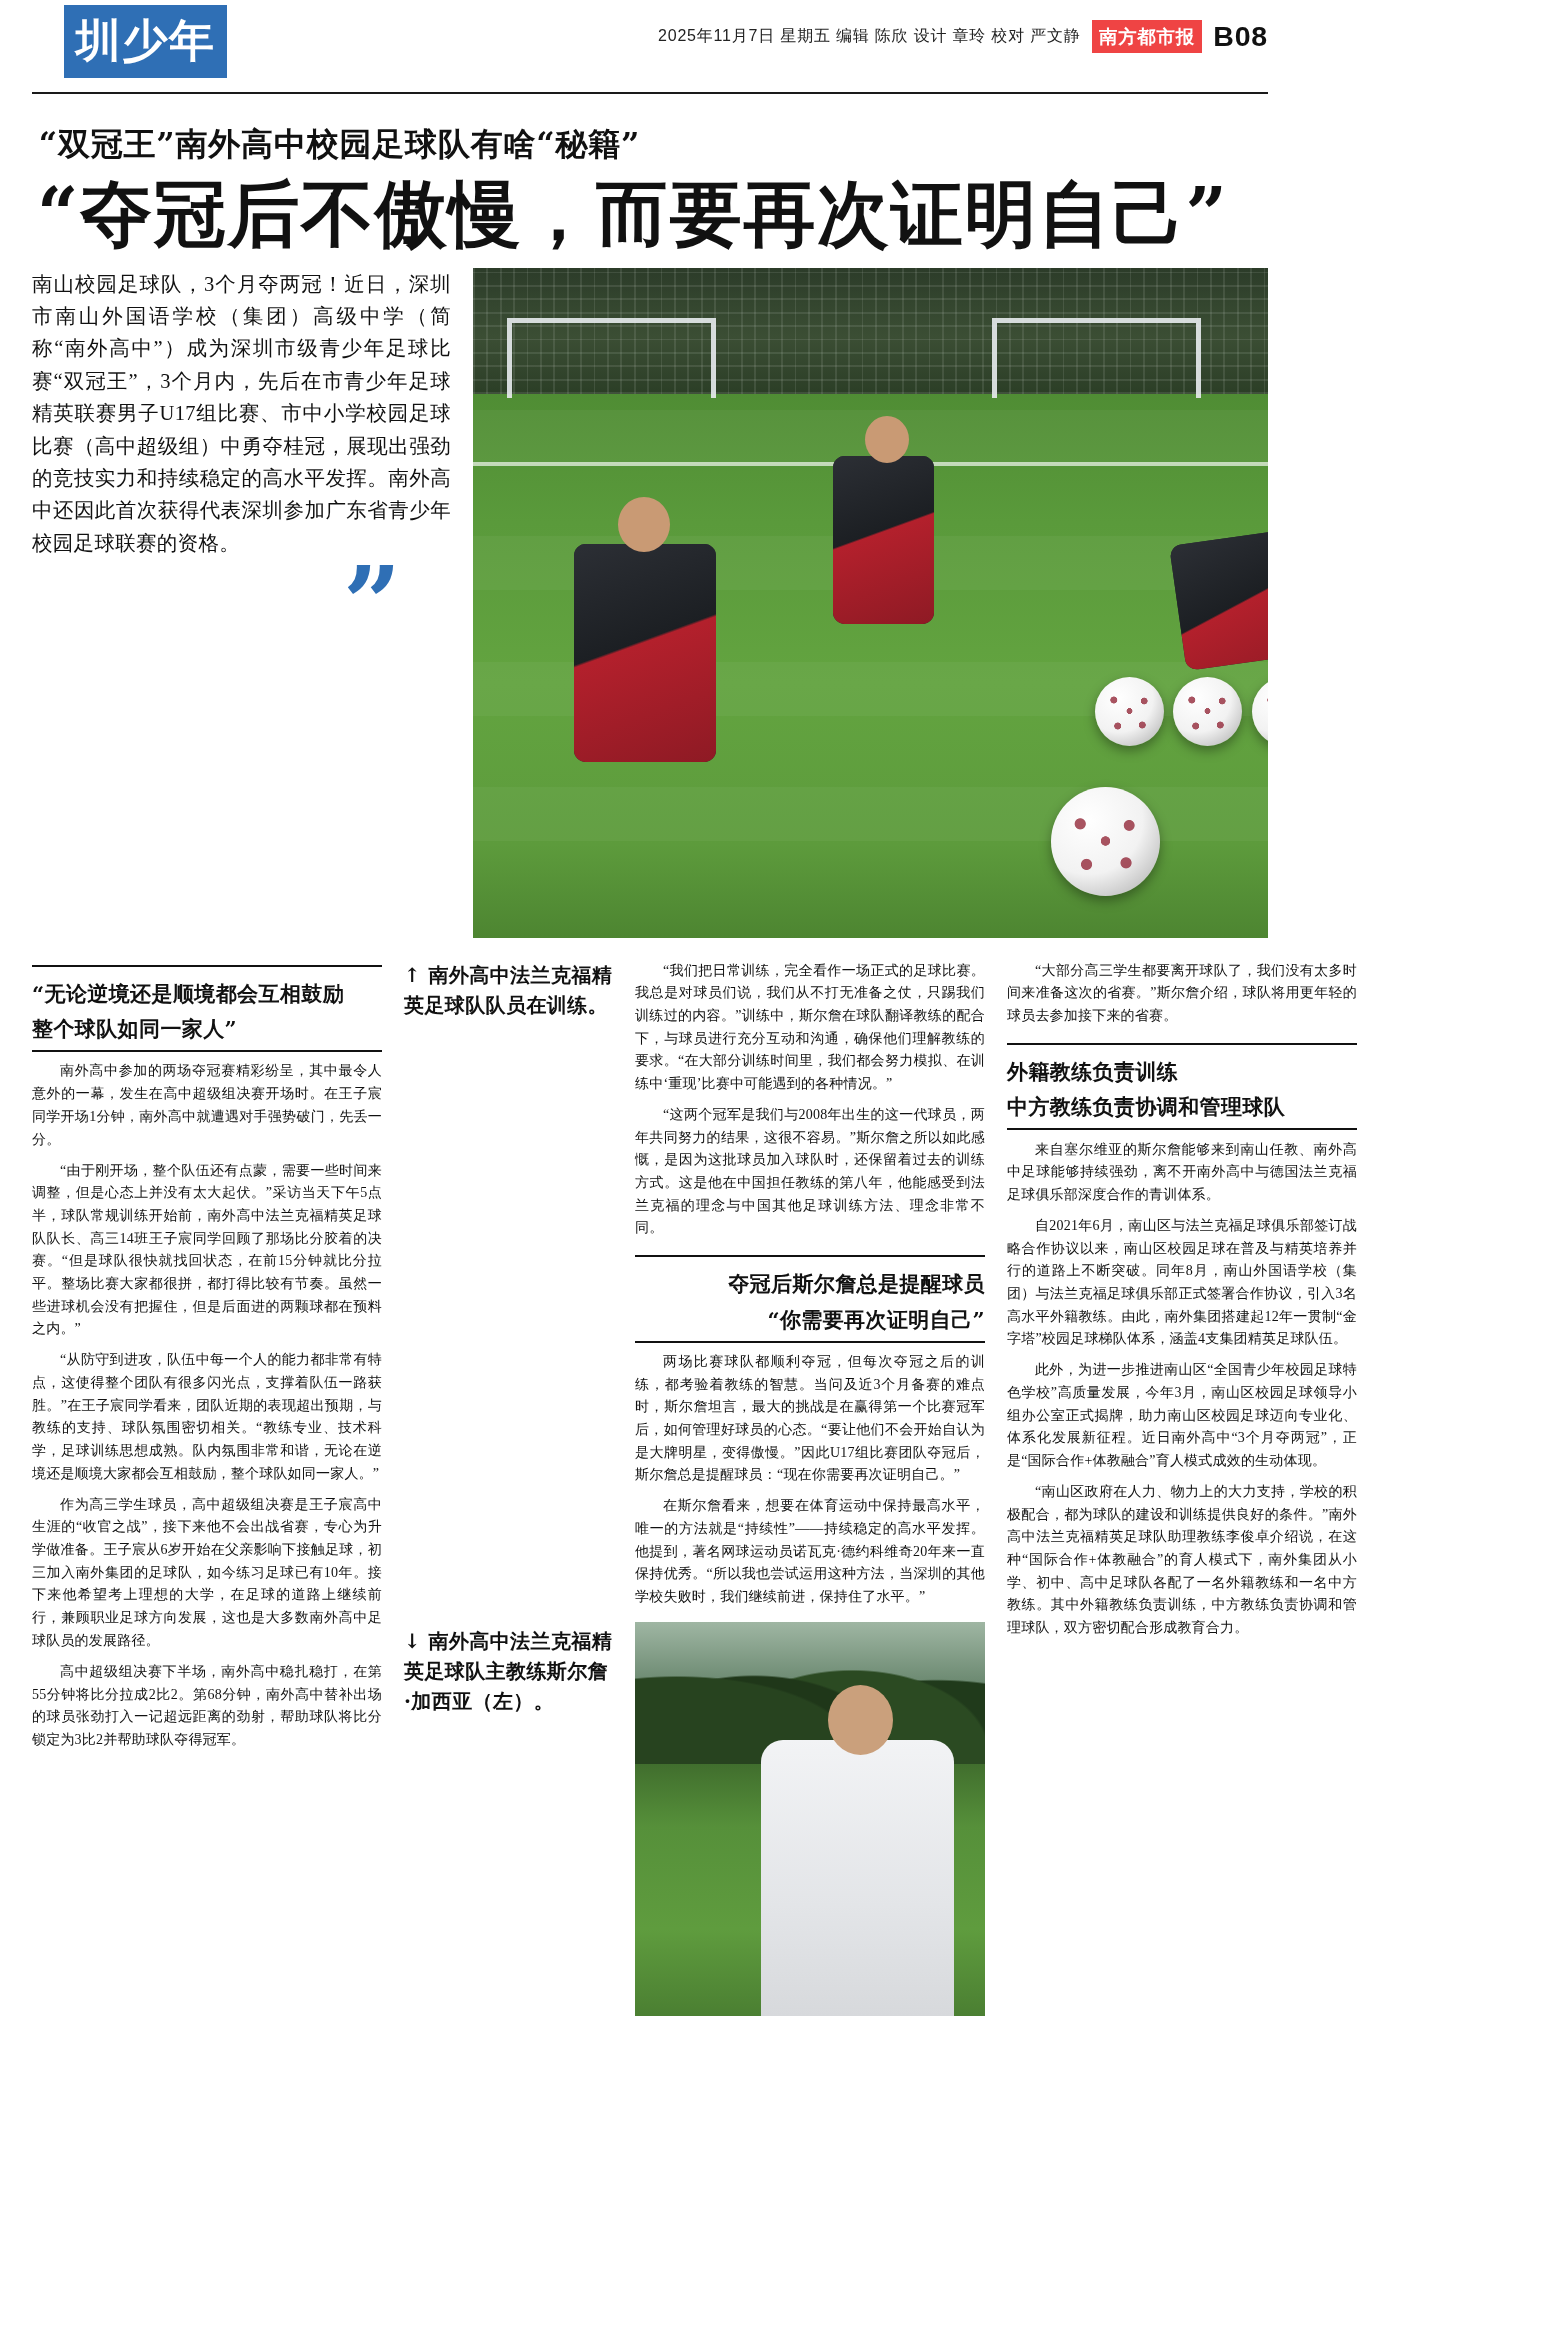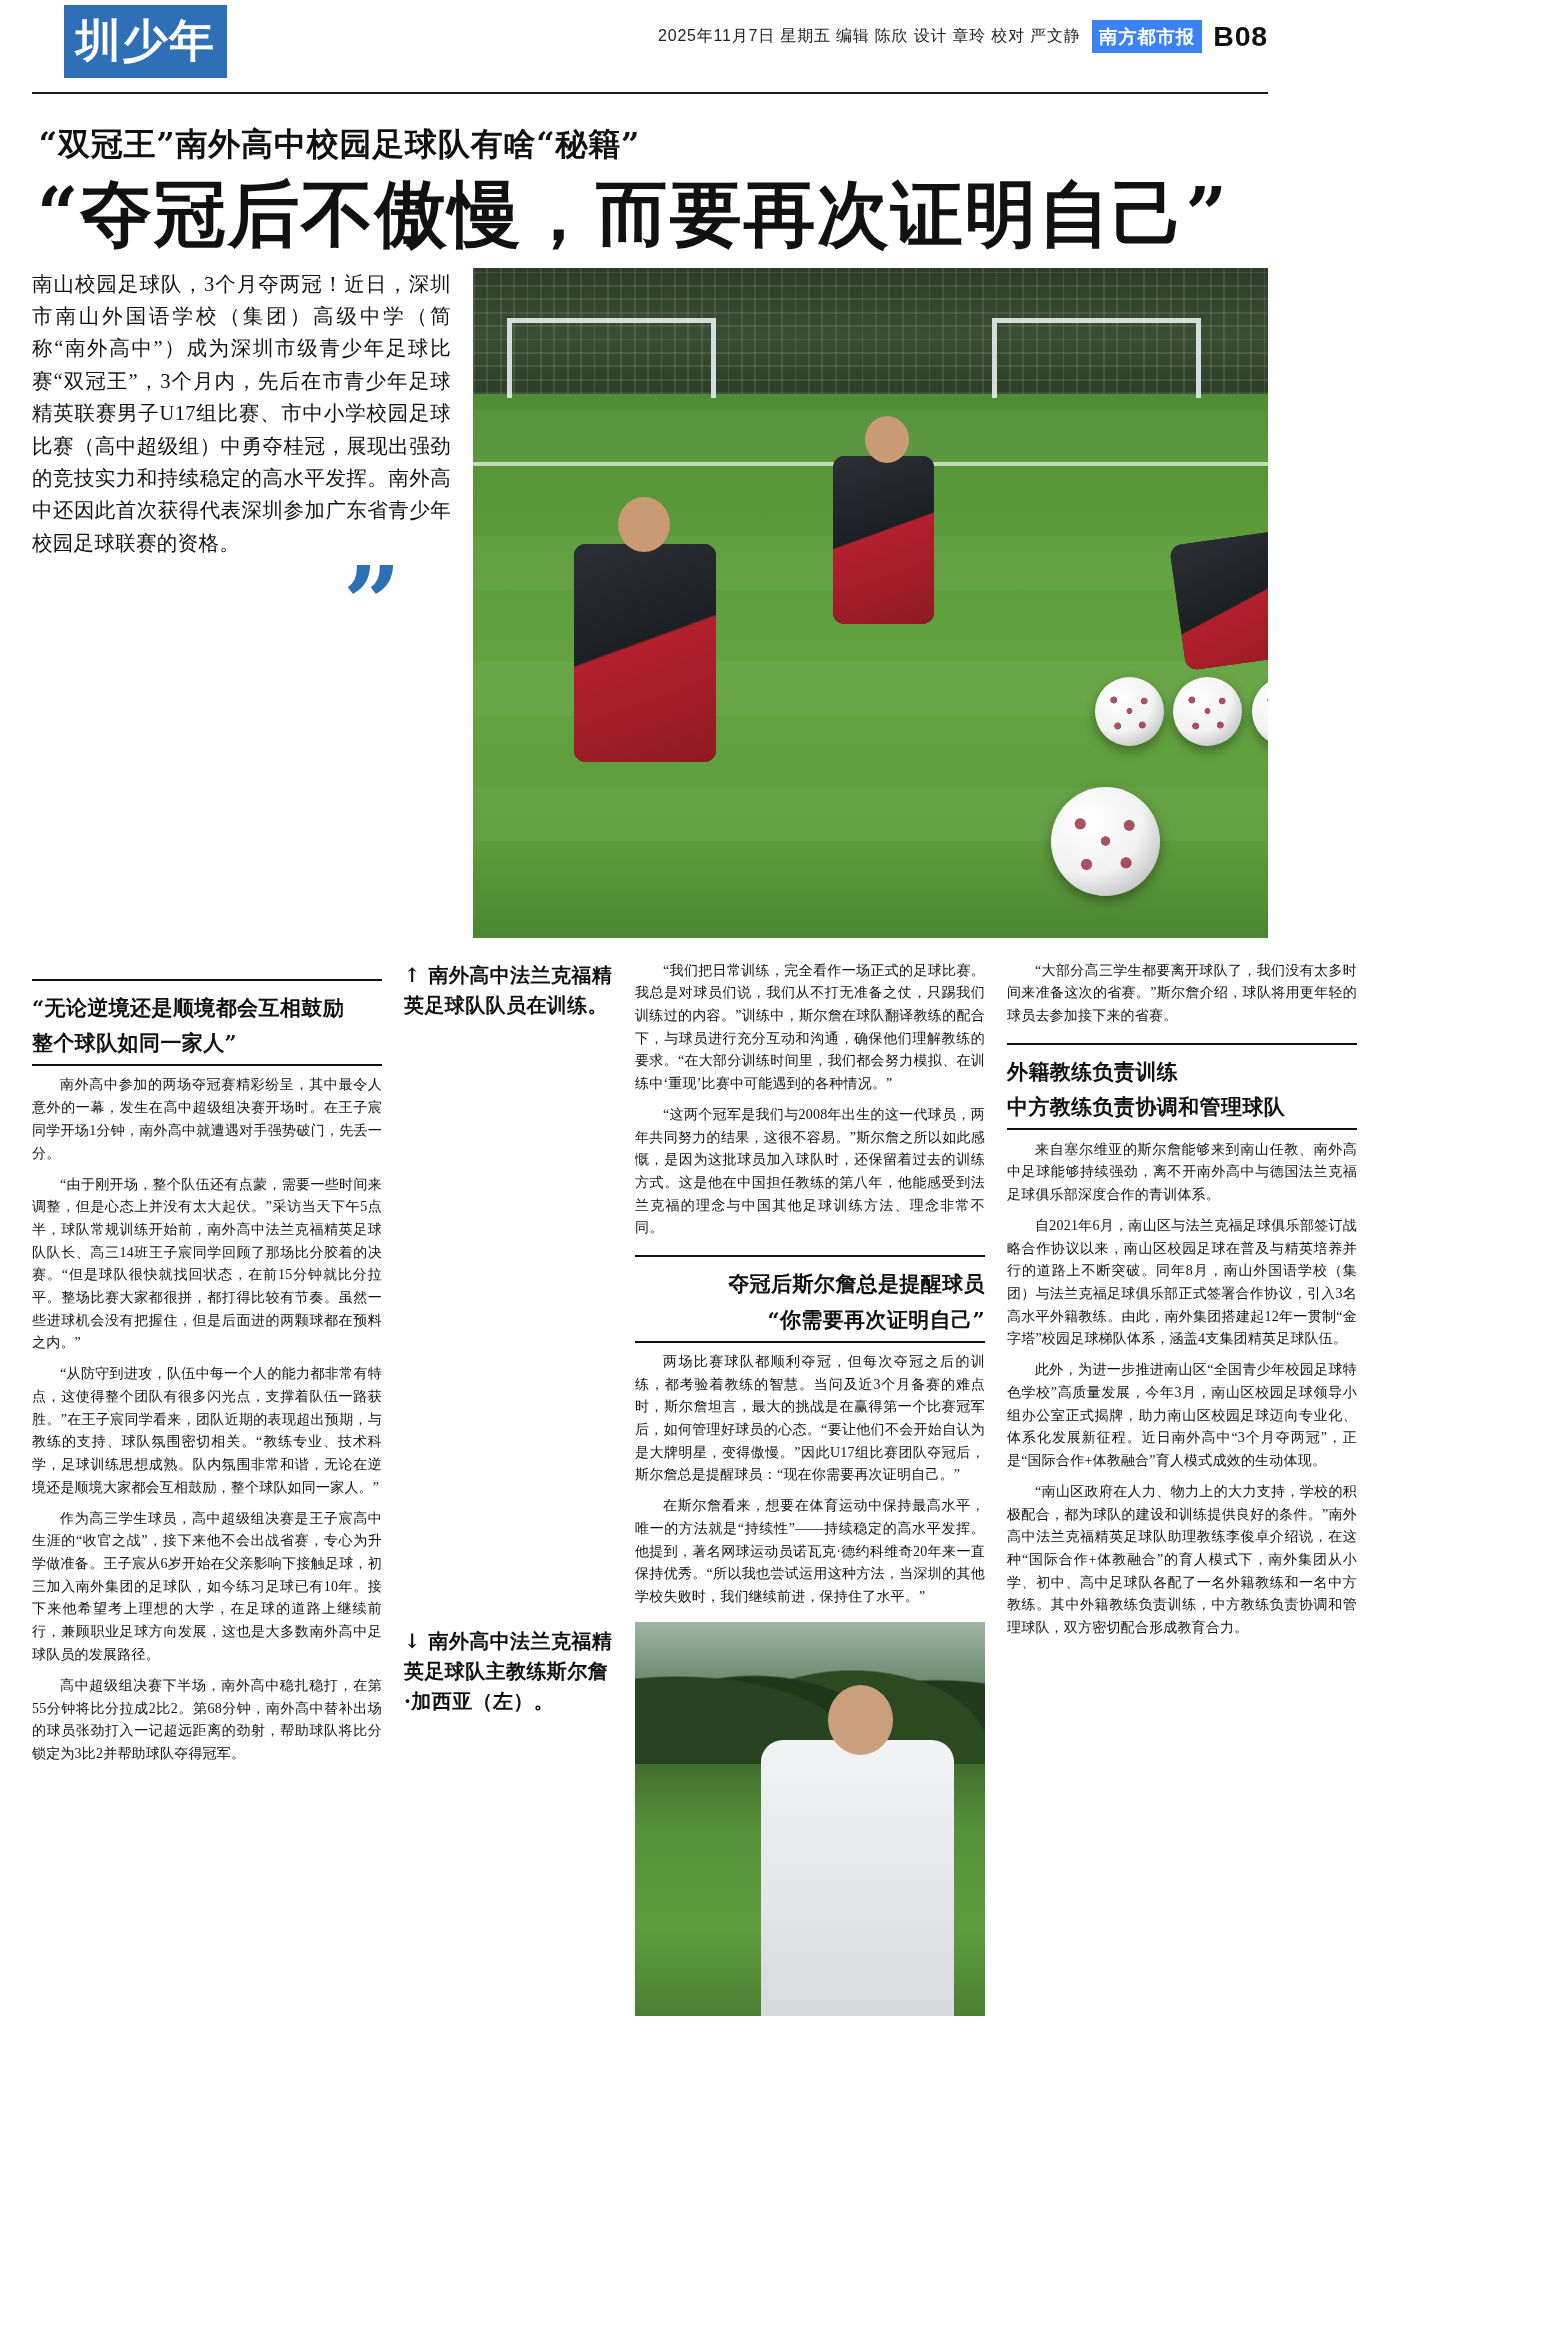--- a/index.html
+++ b/index.html
@@ -48,21 +48,21 @@
     gap: 11.7px;
     padding-top: 20px;
   }
   .masthead-meta {
     font-size: 16px;
     color: #222;
     font-family: "Liberation Sans", sans-serif;
     letter-spacing: 0.8px;
   }
   .paper-logo {
-    background: #3b82f6;
+    background: #ef4444;
     color: #fff;
     font-weight: bold;
     font-size: 18.4px;
     padding: 4.2px 6.7px;
     font-family: "DejaVu Serif", serif;
     letter-spacing: 0.8px;
   }
   .page-no {
     font-family: "Liberation Sans", sans-serif;
     font-weight: bold;
@@ -211,21 +211,21 @@
   }
 
   .sub-head {
     font-weight: bold;
     font-size: 21px;
     line-height: 1.35;
     margin: 5px 0 6.7px 0;
     letter-spacing: 0.4px;
     font-family: "DejaVu Serif", serif;
   }
-  .rule-top { border-top: 2.5px solid #111; padding-top: 8.4px; margin-top: 19px;}
+  .rule-top { border-top: 2.5px solid #111; padding-top: 8.4px; margin-top: 5px;}
   .rule-bottom { border-bottom: 2.5px solid #111; padding-bottom: 6.7px; margin-bottom: 11.7px;}
 
   .photo-caption {
     font-weight: bold;
     font-size: 20px;
     line-height: 1.5;
     letter-spacing: 0.4px;
     font-family: "DejaVu Serif", serif;
   }
 

